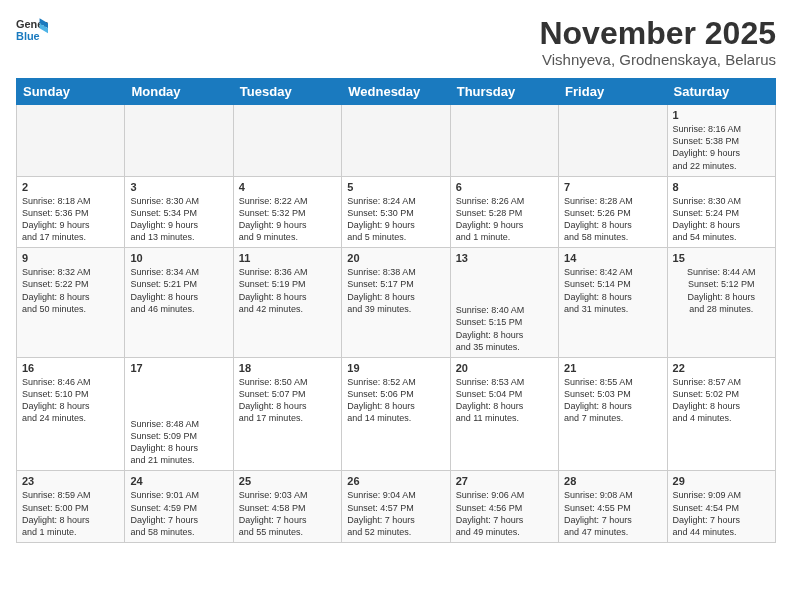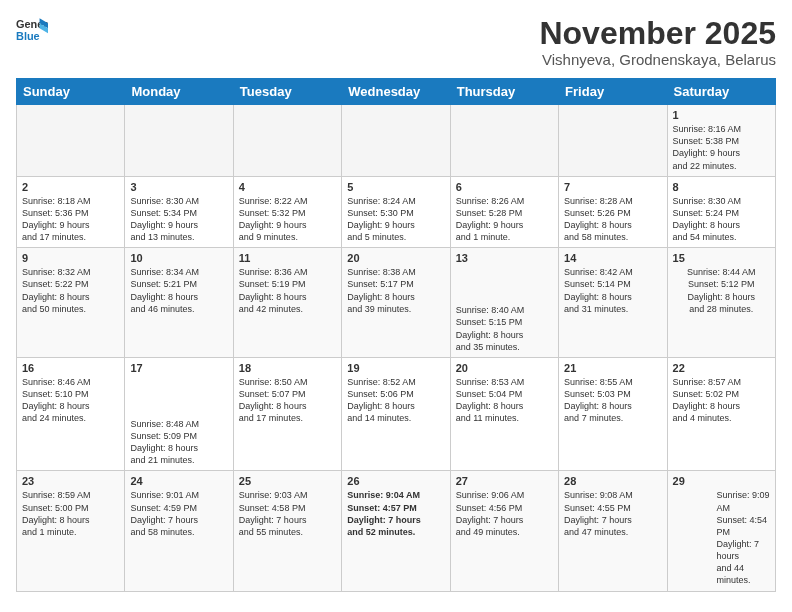--- a/index.html
+++ b/index.html
@@ -297,41 +297,41 @@
         </td>
         <td>
           <span class="day-number">25</span>
           <div class="day-info" style="white-space: pre-line;">Sunrise: 9:03 AM
 Sunset: 4:58 PM
 Daylight: 7 hours
 and 55 minutes.</div>
         </td>
         <td>
           <span class="day-number">26</span>
-          <div class="day-info" style="white-space: pre-line; font-weight: bold;">Sunrise: 9:04 AM
+          <div class="day-info" style="white-space: pre-line;">Sunrise: 9:04 AM
 Sunset: 4:57 PM
 Daylight: 7 hours
 and 52 minutes.</div>
         </td>
         <td>
           <span class="day-number">27</span>
           <div class="day-info" style="white-space: pre-line;">Sunrise: 9:06 AM
 Sunset: 4:56 PM
 Daylight: 7 hours
 and 49 minutes.</div>
         </td>
         <td>
           <span class="day-number">28</span>
           <div class="day-info" style="white-space: pre-line;">Sunrise: 9:08 AM
 Sunset: 4:55 PM
 Daylight: 7 hours
 and 47 minutes.</div>
         </td>
         <td>
           <span class="day-number">29</span>
-          <div class="day-info" style="white-space: pre-line; margin-left: 44px;">Sunrise: 9:09 AM
+          <div class="day-info" style="white-space: pre-line;">Sunrise: 9:09 AM
 Sunset: 4:54 PM
 Daylight: 7 hours
 and 44 minutes.</div>
         </td>
       </tr>
     </tbody>
 </table>
 
 </body></html>

